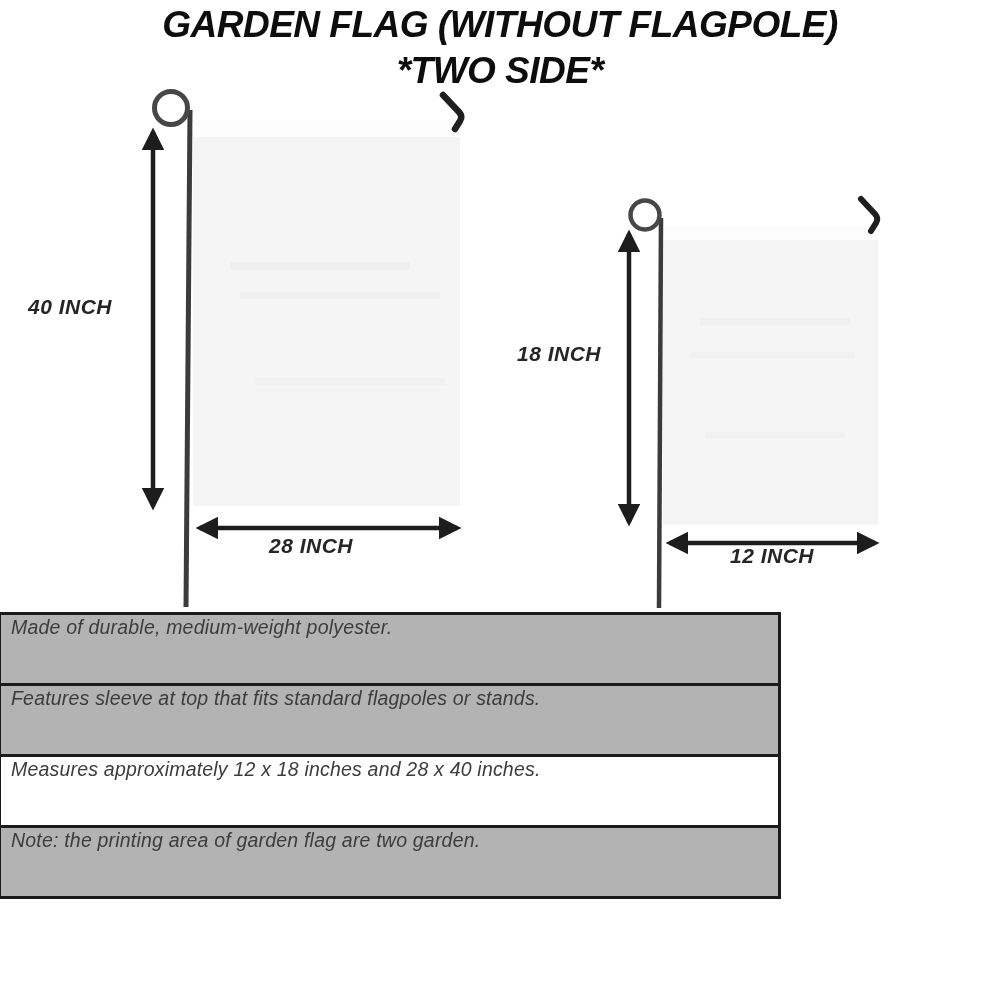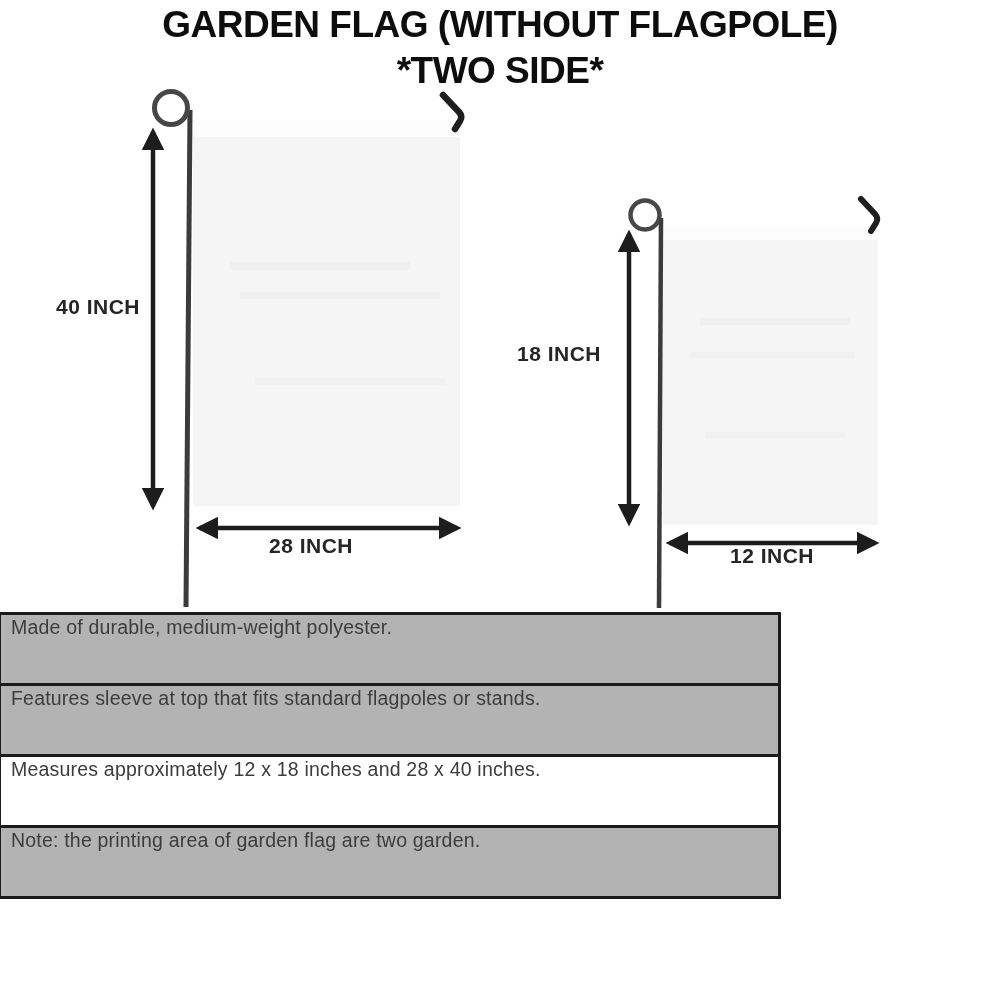--- a/index.html
+++ b/index.html
@@ -3,21 +3,21 @@
 <meta charset="utf-8">
 <style>
   * { margin: 0; padding: 0; box-sizing: border-box; }
   html, body { background: #ffffff; }
   body {
     font-family: "Liberation Sans", "DejaVu Sans", sans-serif;
     width: 1000px; height: 1000px;
     position: relative; overflow: hidden;
     color: #111;
   }
-  .canvas { position: absolute; inset: 0; width: 1000px; height: 959px; }
+  .canvas { position: absolute; inset: 0; width: 1000px; height: 959px; font-style: italic; }
 
   
   .title-block {
     position: absolute; top: 6px; left: 0; width: 1000px;
     text-align: center; line-height: 1.04;
     font-weight: 800; color: #0d0d0d;
     letter-spacing: -0.5px;
   }
   .title-line1 { font-size: 37px; }
   .title-line2 { font-size: 37px; margin-top: 8px; text-align: center; }
@@ -25,21 +25,21 @@
   
   svg.diagram { position: absolute; top: 0; left: 0; width: 1000px; height: 1000px; }
 
   
   .dim-label {
     position: absolute;
     font-size: 21px; font-weight: 700; color: #262626;
     letter-spacing: 0.5px;
     white-space: nowrap;
   }
-  .dim-40 { left: 28px;  top: 295px; width: 112px; text-align: right; }
+  .dim-40 { left: 28px;  top: 295px; width: 112px; text-align: left; }
   .dim-28 { left: 211px; top: 534px; width: 200px; text-align: center; }
   .dim-18 { left: 503px; top: 342px; width: 112px; text-align: center; }
   .dim-12 { left: 672px; top: 544px; width: 200px; text-align: center; }
 
   
   .features-panel {
     position: absolute; left: -2px; top: 612px; width: 783px; height: 287px;
     border: 3px solid #1b1b1b;
     display: flex; flex-direction: column;
     background: #ffffff;

